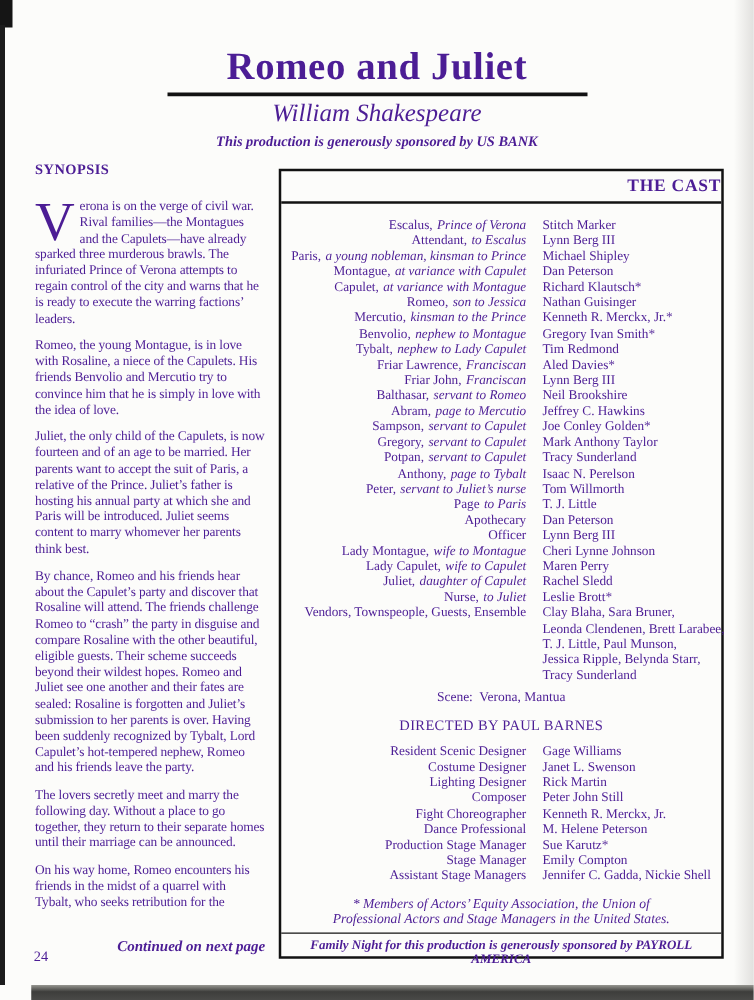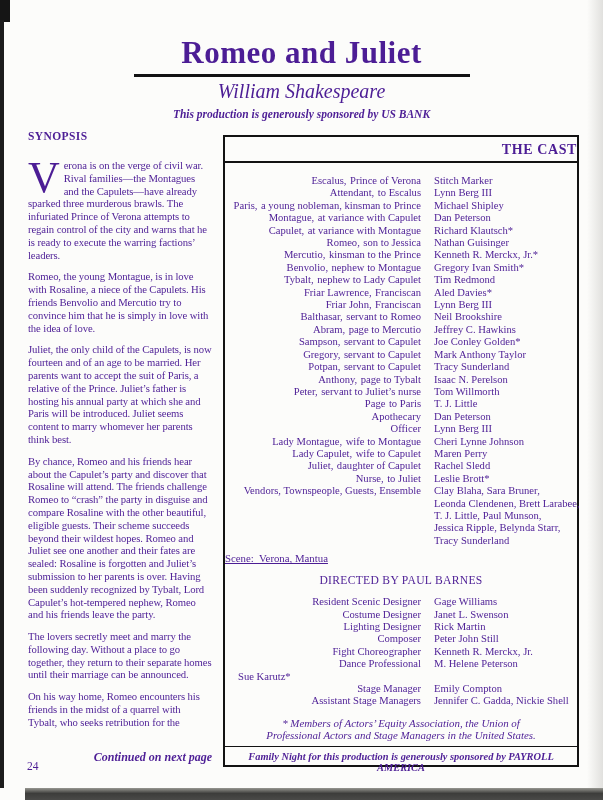--- a/index.html
+++ b/index.html
@@ -30,23 +30,23 @@
         font-size:12px;font-style:italic;font-weight:bold;}
   .pageno{position:absolute;left:27px;top:760px;font-size:11.5px;}
   
   .castbox{position:absolute;left:223px;top:135px;width:356px;height:632px;
         border:2px solid #121212;box-sizing:border-box;background:#fcfcfa;}
   .cast-title{margin-top:5px;text-align:right;font-weight:bold;font-size:14px;letter-spacing:0.6px;line-height:16px;}
   .cast-rule{margin-top:3px;height:2px;background:#121212;}
   .cast-list{margin-top:12px;}
   .row{display:flex;align-items:baseline;line-height:12.4px;font-size:10.6px;}
   .role-cell{flex:0 0 196px;display:flex;justify-content:flex-end;white-space:nowrap;}
-  .role-cell .desc{margin-left:3.5px;text-align:right;}
+  .role-cell .desc{font-style:italic;margin-left:3.5px;text-align:right;}
   .row .name{margin-left:13px;white-space:nowrap;}
-  .scene{margin-top:5px;font-size:10.8px;white-space:pre;text-decoration:underline;}
+  .scene{margin-top:5px;text-align:center;font-size:10.8px;white-space:pre;}
   .directed{margin-top:10px;text-align:center;font-size:11.6px;letter-spacing:0.3px;}
   .credits{margin-top:9px;}
   .footnote{margin-top:9px;text-align:center;font-style:italic;font-size:10.9px;line-height:12.4px;}
   .family-rule{margin-top:4px;height:1.5px;background:#121212;}
   .family{margin-top:4px;text-align:center;font-style:italic;font-weight:bold;font-size:10.4px;}
 </style>
 </head>
 <body>
 
 <div class="page">
@@ -356,20 +356,23 @@
         </div>
 
         <div class="row">
           <span class="role-cell">
             <span class="role">Dance Professional</span>
           </span>
           <span class="name">M. Helene Peterson</span>
         </div>
 
         <div class="row">
+          <span class="role-cell">
+            <span class="role">Production Stage Manager</span>
+          </span>
           <span class="name">Sue Karutz*</span>
         </div>
 
         <div class="row">
           <span class="role-cell">
             <span class="role">Stage Manager</span>
           </span>
           <span class="name">Emily Compton</span>
         </div>
 

